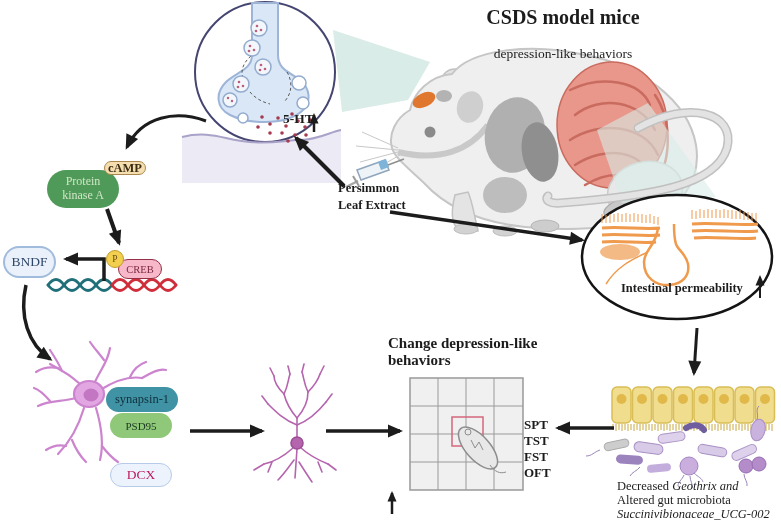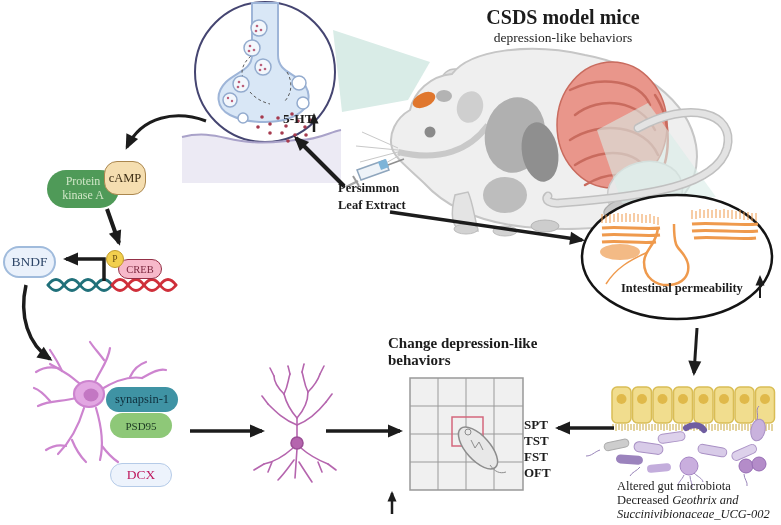--- a/index.html
+++ b/index.html
@@ -5,33 +5,33 @@
   html,body{margin:0;padding:0;background:#fff;}
   #fig{position:relative;width:781px;height:525px;background:#fff;overflow:hidden;
        font-family:"Liberation Serif",serif;color:#1c1c1c;}
   #art{position:absolute;left:0;top:0;}
   .lbl{position:absolute;font-family:"Liberation Serif",serif;color:#1c1c1c;line-height:1.15;}
   .pill{position:absolute;display:flex;align-items:center;justify-content:center;
         text-align:center;font-family:"Liberation Serif",serif;box-sizing:border-box;}
   
   .title-block{left:455px;top:6px;width:216px;text-align:center;}
   .title-main{font-size:20px;font-weight:bold;}
-  .title-sub{font-size:13.5px;margin-top:1px;}
+  .title-sub{font-size:13.5px;margin-top:17px;}
   .ht5{left:283px;top:111px;font-size:13.5px;font-weight:bold;}
   .persimmon{left:338px;top:180px;font-size:12.5px;font-weight:600;line-height:17px;}
   .intest{left:621px;top:281px;font-size:12.5px;font-weight:600;}
   .behav-title{left:388px;top:335px;font-size:15px;font-weight:bold;line-height:17px;}
   .tests{left:524px;top:401px;font-size:13px;font-weight:bold;line-height:16px;margin-top:16px;}
   .dendritic{left:266px;top:483px;font-size:13px;font-weight:bold;line-height:15.5px;}
   .microb{left:617px;top:479px;font-size:12.5px;line-height:14px;}
   
   .pka{left:47px;top:170px;width:72px;height:38px;background:#4f9a58;border-radius:19px;
        color:#cfe6c6;font-size:12px;line-height:1.15;padding:2px 7px;z-index:1;}
-  .camp{left:104px;top:161px;width:42px;height:34px;background:#f5deb0;border:1.5px solid #ab874e;
-        border-radius:13px;color:#3c2d13;font-size:12.5px;z-index:2;}
+  .camp{left:104px;top:161px;width:42px;height:14px;background:#f5deb0;border:1.5px solid #ab874e;
+        border-radius:13px;color:#3c2d13;font-size:12.5px;z-index:2;font-weight:bold;}
   .phos{left:106px;top:250px;width:18px;height:18px;background:#f2cf4e;border:1.5px solid #c39d2b;
         border-radius:50%;color:#644a12;font-size:9.5px;z-index:3;}
   .creb{left:118px;top:259px;width:44px;height:20px;background:#f7b9ca;border:1.5px solid #943046;
         border-radius:10px;color:#7c2840;font-size:10.5px;z-index:2;}
   .bndf{left:3px;top:246px;width:53px;height:32px;background:#eaf1fb;border:2px solid #a0bbdc;
         border-radius:16px;color:#2e4668;font-size:13.5px;}
   .syn1{left:106px;top:387px;width:72px;height:25px;background:#3f93a4;border-radius:12.5px;
         color:#10303e;font-size:12.5px;}
   .psd95{left:110px;top:413px;width:62px;height:25px;background:#8ec878;border-radius:12.5px;
         color:#1d3a23;font-size:11px;}
@@ -375,25 +375,25 @@
 
 <div class="lbl tests">
   <div>SPT</div>
   <div>TST</div>
   <div>FST</div>
   <div>OFT</div>
 </div>
 
 
 <div class="lbl microb">
-  <div>Altered gut microbiota</div>
   <div>
     <span>Decreased</span>
     <i>Geothrix and</i>
   </div>
+  <div>Altered gut microbiota</div>
   <div><i>Succinivibionaceae_UCG-002</i></div>
 </div>
 
 <div class="pill pka">Protein kinase A</div>
 <div class="pill camp">cAMP</div>
 <div class="pill phos">P</div>
 <div class="pill creb">CREB</div>
 <div class="pill bndf">BNDF</div>
 <div class="pill syn1">synapsin-1</div>
 <div class="pill psd95">PSD95</div>

